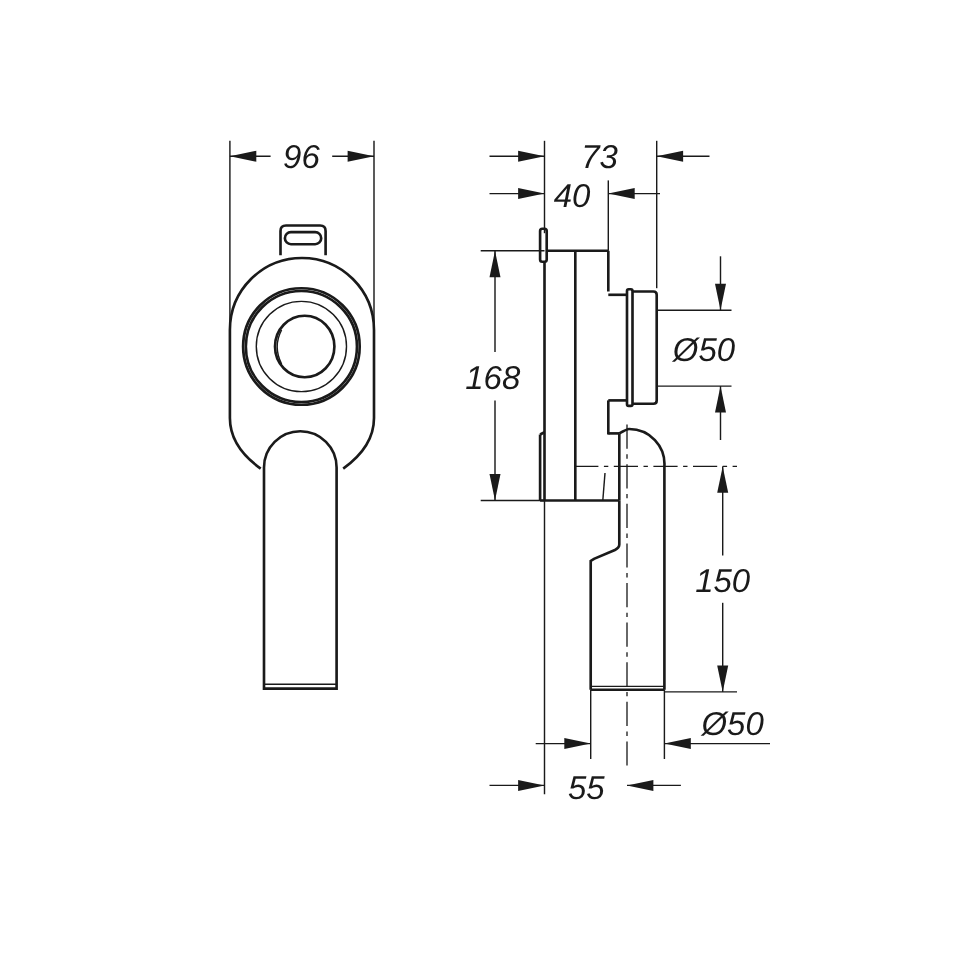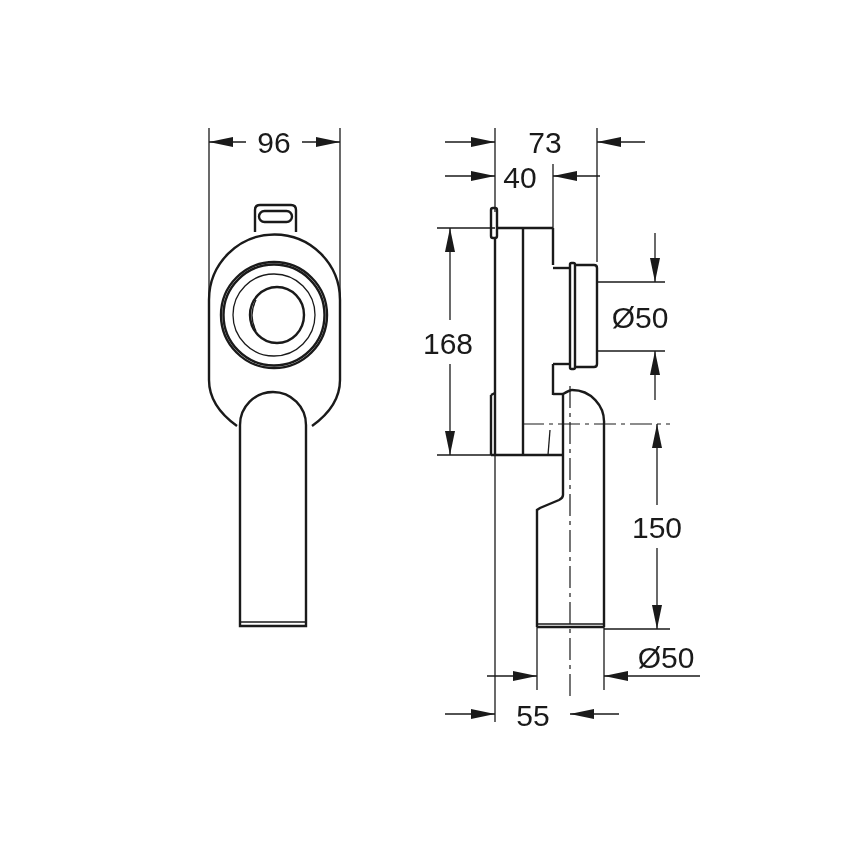--- a/index.html
+++ b/index.html
@@ -1,17 +1,17 @@
 <!DOCTYPE html>
 <html><head>
 <meta charset="utf-8">
 <style>
   html, body { margin: 0; padding: 0; background: #ffffff; }
   body { width: 868px; height: 868px; overflow: hidden; }
-  .canvas { position: relative; width: 868px; height: 868px; }
+  .canvas { position: relative; width: 868px; height: 868px; font-style: italic; }
   svg { position: absolute; left: 0; top: 0; }
   .dim-text { font-family: "Liberation Sans", sans-serif; font-size: 30px; fill: #1a1a1a; }
   .thick { stroke: #1a1a1a; stroke-width: 2.4; fill: none; }
   .thin { stroke: #1a1a1a; stroke-width: 1.3; fill: none; }
   .center { stroke: #1a1a1a; stroke-width: 1.2; fill: none; stroke-dasharray: 22 5 4 5; }
   .arrow { fill: #1a1a1a; stroke: none; }
 </style>
 </head>
 <body>
 

